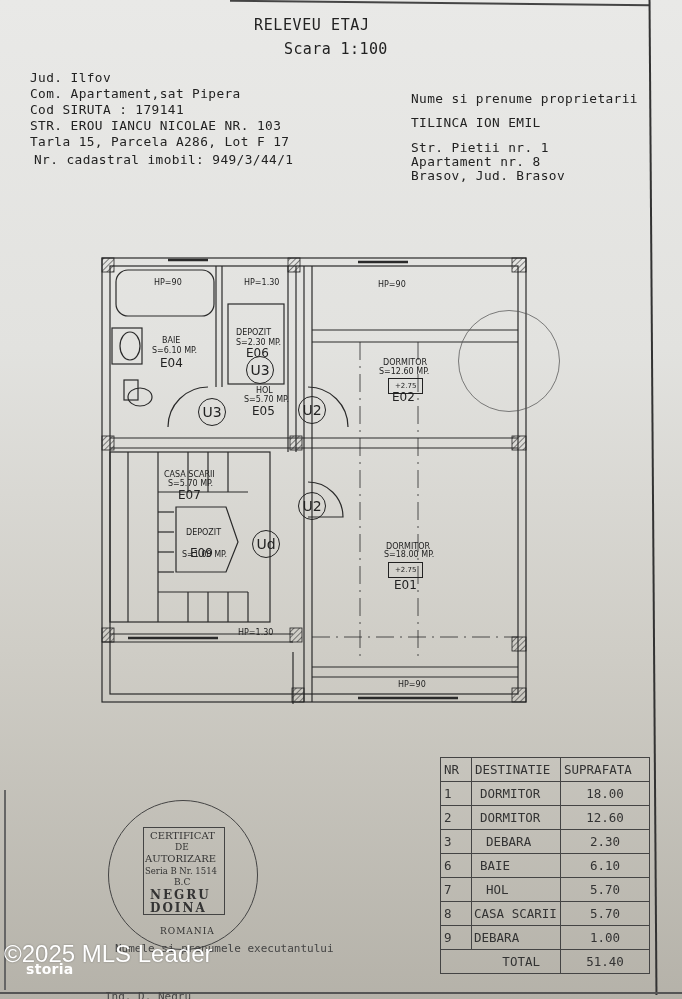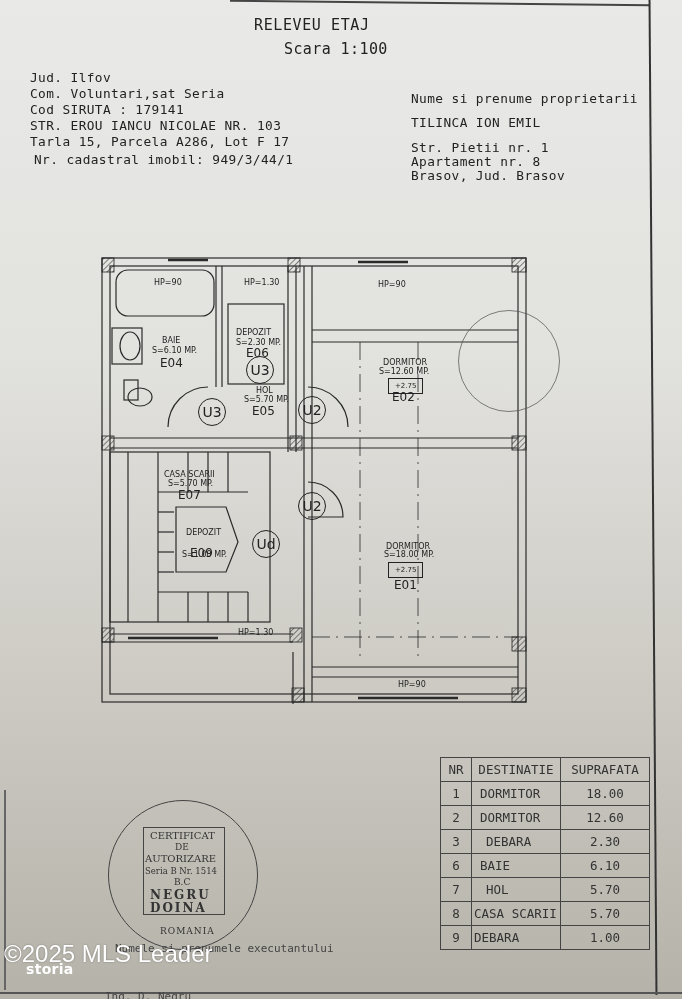--- a/index.html
+++ b/index.html
@@ -18,21 +18,21 @@
   .own{left:411px;font-size:12.8px;}
   
   .plan{position:absolute;left:98px;top:252px;width:440px;height:470px;}
   .plan svg{position:absolute;left:0;top:0;}
   .lbl{position:absolute;font-family:"DejaVu Sans","Liberation Sans",sans-serif;font-size:8px;text-align:center;white-space:nowrap;color:#222;}
   .code{font-size:12px;}
   .circ{position:absolute;width:26px;height:26px;border:1.3px solid #222;border-radius:50%;font-family:"DejaVu Sans",sans-serif;font-size:14px;display:flex;align-items:center;justify-content:center;background:transparent;}
   .lvl{position:absolute;border:1px solid #222;font-family:"DejaVu Sans",sans-serif;font-size:7px;padding:3px 6px;}
   
   .tbl{position:absolute;left:440px;top:757px;border-collapse:collapse;font-size:12.5px;color:#333;}
-  .tbl td{border:1.3px solid #444;height:23px;padding:0 3px;text-align:center;}
+  .tbl td{border:1.3px solid #444;height:23px;padding:0 3px;text-align:left;}
   .tbl .name{text-align:left;padding-left:8px;}
   .tbl .val{text-align:center;}
   
   .stamp{position:absolute;left:108px;top:800px;width:148px;height:148px;border:1.5px solid #444;border-radius:50%;}
   .stamp-inner{position:absolute;left:143px;top:827px;width:80px;height:86px;border:1px solid #444;}
   .stamp-txt{position:absolute;font-family:"DejaVu Serif","Liberation Serif",serif;color:#333;text-align:center;white-space:nowrap;}
   .stamp2{position:absolute;left:458px;top:310px;width:100px;height:100px;border:1.5px solid #555;border-radius:50%;opacity:.75;}
   .wm{position:absolute;left:4px;top:940px;font-family:"Liberation Sans","DejaVu Sans",sans-serif;font-size:24px;color:#fff;text-shadow:0 0 2px rgba(0,0,0,.35);white-space:nowrap;}
   .wm2{position:absolute;left:26px;top:961px;font-family:"DejaVu Sans","Liberation Sans",sans-serif;font-weight:bold;font-size:14px;color:#fff;letter-spacing:0.3px;}
   .sig-note{position:absolute;font-size:11px;color:#444;white-space:nowrap;margin-left:35px;}
@@ -43,21 +43,21 @@
 <div class="sheet"></div>
 <div class="frame-top"></div>
 <div class="frame-right"></div>
 <div class="frame-bottom"></div>
 <div class="frame-left"></div>
 
 <div class="t title">RELEVEU ETAJ</div>
 <div class="t scale">Scara 1:100</div>
 
 <div class="t loc" style="top:70px">Jud. Ilfov</div>
-<div class="t loc" style="top:86px">Com. Voluntari,sat Seria</div>
+<div class="t loc" style="top:86px">Com. Apartament,sat Pipera</div>
 <div class="t loc" style="top:102px">Cod SIRUTA : 179141</div>
 <div class="t loc" style="top:118px">STR. EROU IANCU NICOLAE NR. 103</div>
 <div class="t loc" style="top:134px">Tarla 15, Parcela A286, Lot F 17</div>
 <div class="t loc" style="top:152px;left:34px">Nr. cadastral imobil: 949/3/44/1</div>
 
 <div class="t own" style="top:91px">Nume si prenume proprietarii</div>
 <div class="t own" style="top:115px">TILINCA ION EMIL</div>
 <div class="t own" style="top:140px">Str. Pietii nr. 1</div>
 <div class="t own" style="top:154px">Apartament nr. 8</div>
 <div class="t own" style="top:168px">Brasov, Jud. Brasov</div>
@@ -232,20 +232,24 @@
   <tr>
         <td>8</td>
         <td class="name" style="padding-left:2px">CASA SCARII</td>
         <td class="val">5.70</td>
       </tr>
   <tr>
         <td>9</td>
         <td class="name" style="padding-left:2px">DEBARA</td>
         <td class="val">1.00</td>
       </tr>
+  <tr>
+    <td colspan="2" style="text-align:right;padding-right:20px">TOTAL</td>
+    <td class="val">51.40</td>
+  </tr>
 </tbody>
   </table>
 
 <div class="stamp"></div>
 <div class="stamp-inner"></div>
 <div class="stamp-txt" style="left:150px;top:830px;font-size:10px">CERTIFICAT</div>
 <div class="stamp-txt" style="left:175px;top:842px;font-size:9px">DE</div>
 <div class="stamp-txt" style="left:145px;top:853px;font-size:10px">AUTORIZARE</div>
 <div class="stamp-txt" style="left:145px;top:866px;font-size:8.5px">Seria B Nr. 1514</div>
 <div class="stamp-txt" style="left:174px;top:877px;font-size:9px">B.C</div>

